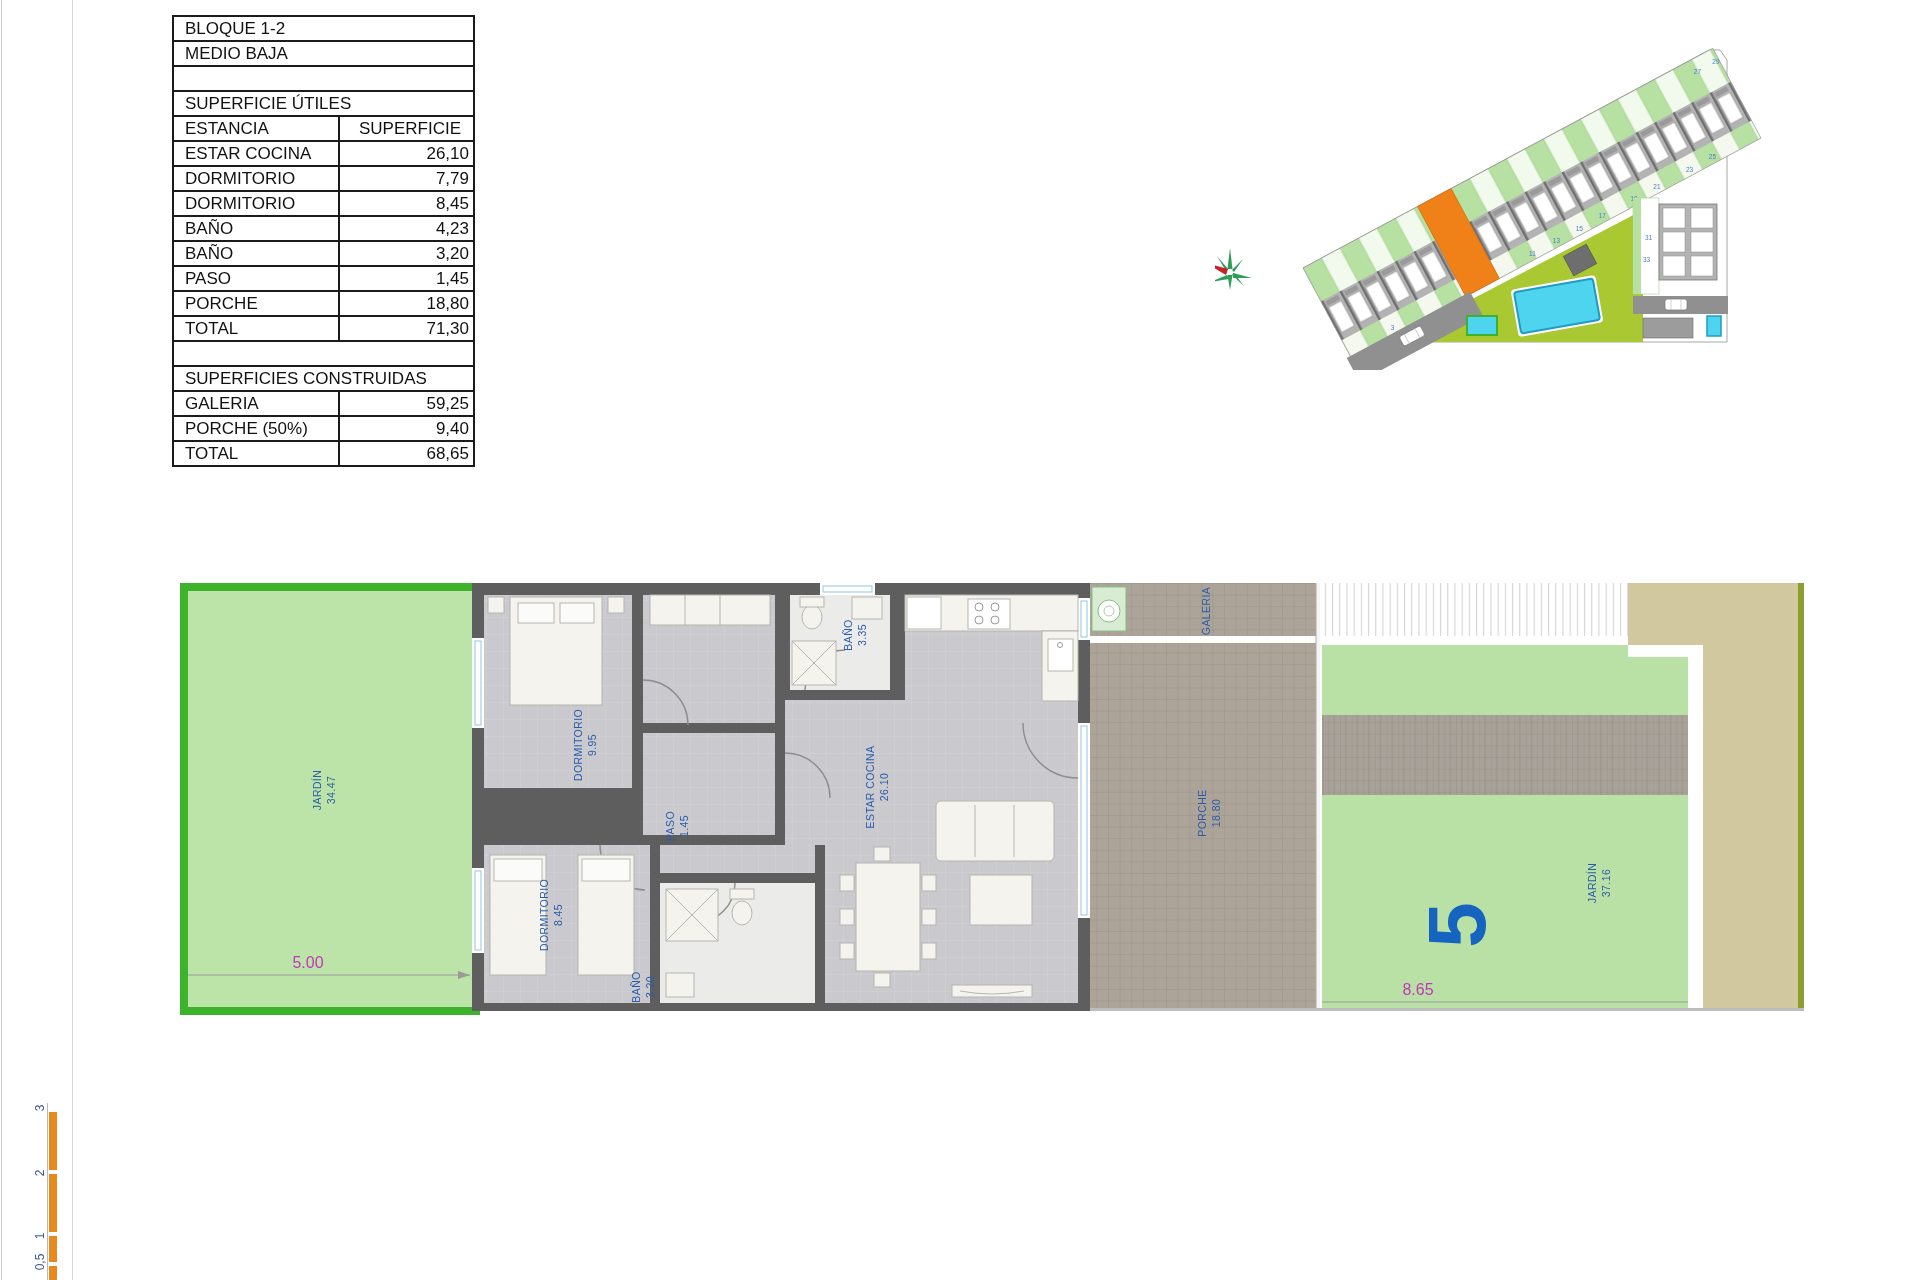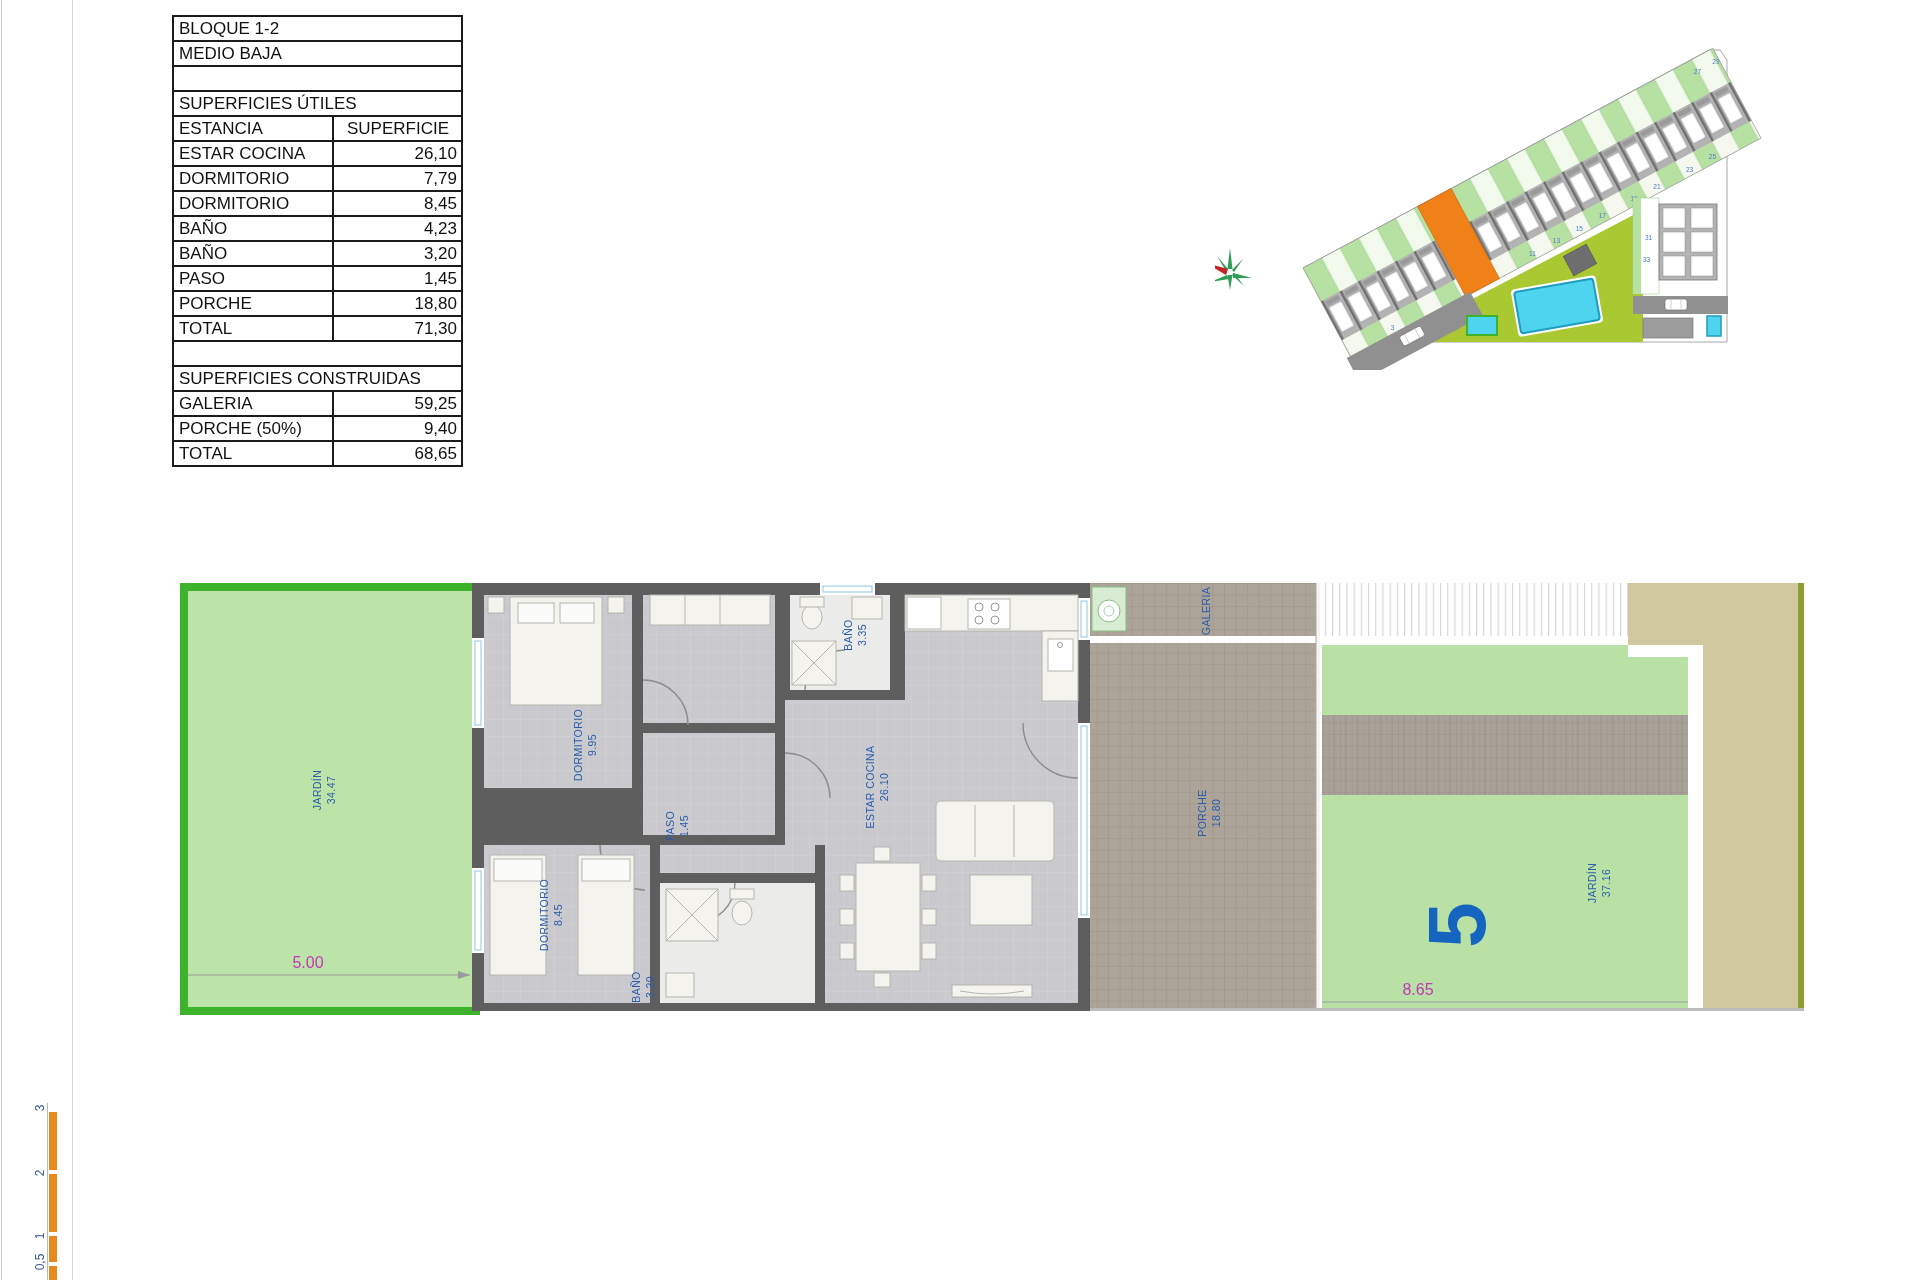--- a/index.html
+++ b/index.html
@@ -5,21 +5,21 @@
   html,body{margin:0;padding:0;background:#fff;}
   body{width:1920px;height:1280px;position:relative;overflow:hidden;
        font-family:"Liberation Sans",sans-serif;}
   .vline{position:absolute;top:0;height:1280px;width:1px;background:#cdcdcd;}
   .vline-a{left:1px;}
   .vline-b{left:72px;background:#d6d6d6;}
 
   
   table.areas{position:absolute;left:172px;top:15px;border-collapse:collapse;
        font-size:17px;color:#111;table-layout:fixed;}
-  table.areas td{border:2px solid #1b1b1b;height:23px;padding:0 4px 0 5px;
+  table.areas td{border:2px solid #1b1b1b;height:23px;padding:0 4px 0 11px;
        white-space:nowrap;overflow:hidden;}
   table.areas td.c1{width:149px;}
   table.areas td.c2{width:118px;text-align:center;}
   table.areas td.num{text-align:right;border-radius:7px;}
 
   
   .lbl{font-family:"Liberation Sans",sans-serif;font-size:10.5px;fill:#2a5caa;letter-spacing:.4px;}
   .dim{font-family:"Liberation Sans",sans-serif;font-size:16px;fill:#c238b8;}
   .big5{font-family:"Liberation Sans",sans-serif;font-size:82px;font-weight:bold;fill:#1565c0;}
   .sn{font-family:"Liberation Sans",sans-serif;font-size:6.5px;fill:#4a7dc8;}
@@ -44,21 +44,21 @@
         <tr>
           <td colspan="2" class="c1">BLOQUE 1-2</td>
         </tr>
     <tr>
           <td colspan="2">MEDIO BAJA</td>
         </tr>
     <tr>
           <td colspan="2"></td>
         </tr>
     <tr>
-          <td colspan="2">SUPERFICIES ÚTILES</td>
+          <td colspan="2">SUPERFICIE ÚTILES</td>
         </tr>
     <tr>
       <td class="c1">ESTANCIA</td>
       <td class="c2">SUPERFICIE</td>
     </tr>
     <tr>
           <td>ESTAR COCINA</td>
           <td class="num">26,10</td>
         </tr>
     <tr>

